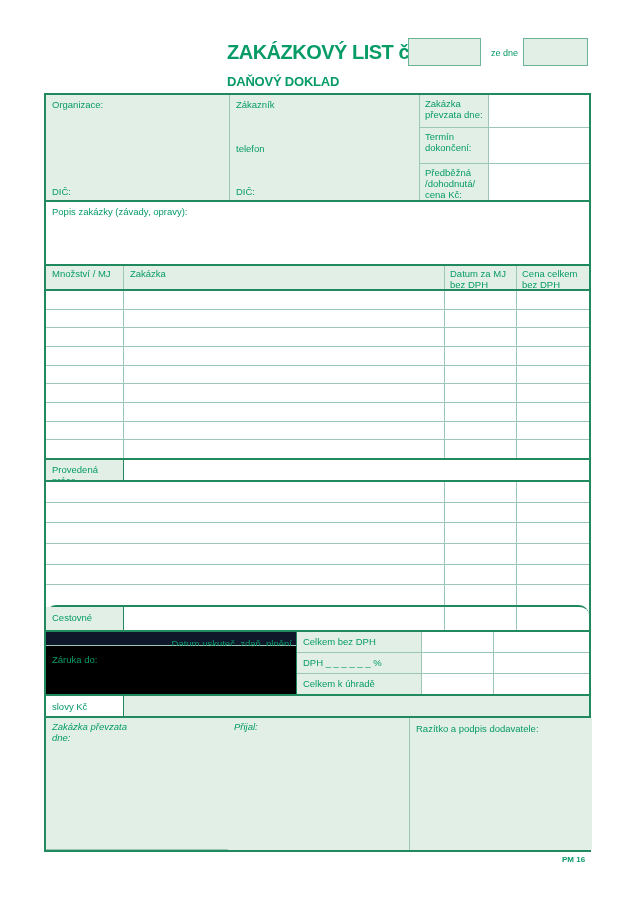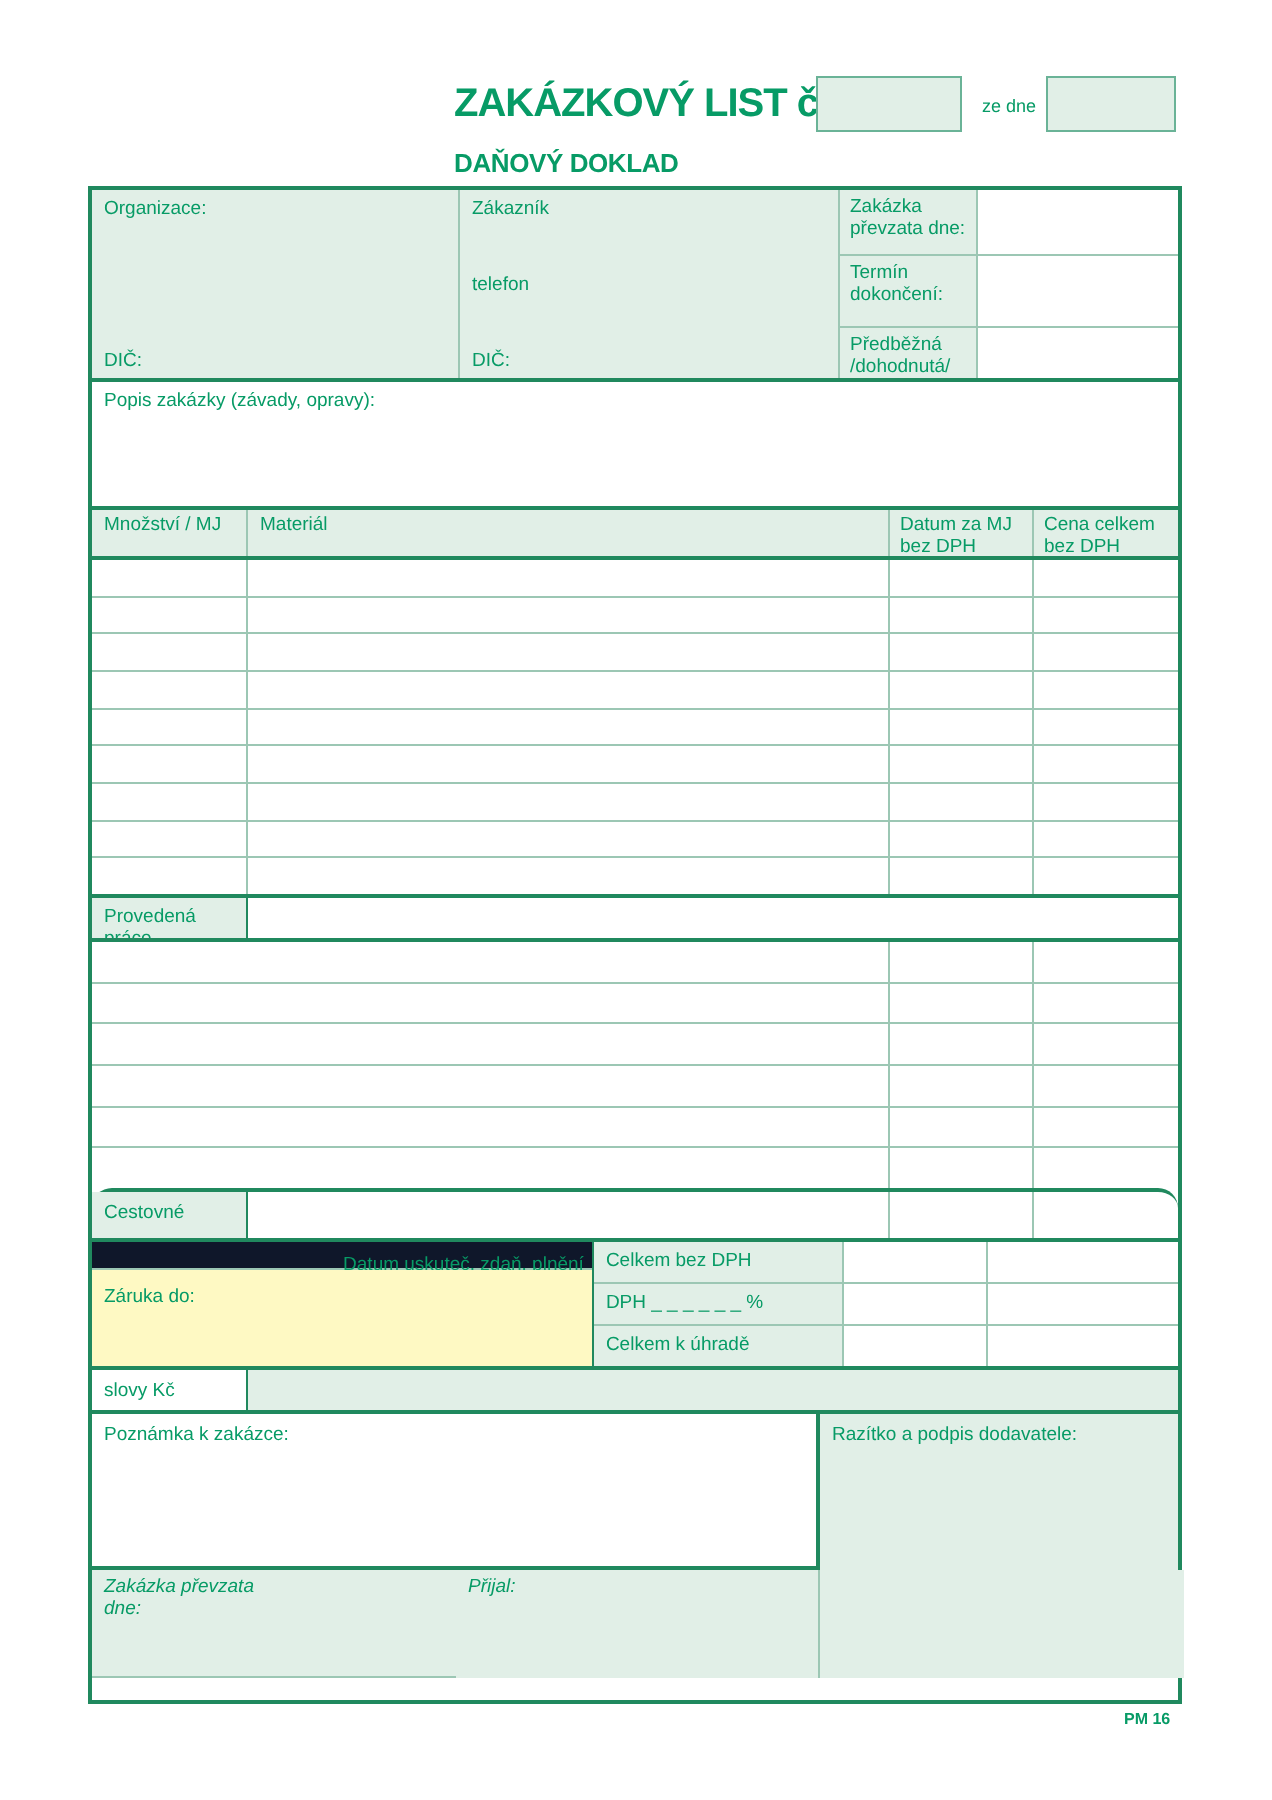--- a/index.html
+++ b/index.html
@@ -27,21 +27,21 @@
   .subtitle{position:absolute;left:227px;top:74px;color:var(--ink);
             font-size:13px;font-weight:bold;letter-spacing:-0.2px;}
 
   
   .form{position:absolute;left:44px;top:93px;width:547px;height:759px;
         border:2px solid var(--bdr);display:flex;flex-direction:column;background:#fff;}
   .sec{width:100%;flex:none;display:flex;border-top:2px solid var(--bdr);}
   .sec:first-child{border-top:none;}
 
   
-  .secA{height:94px;}
+  .secA{height:105px;}
   .cellA{width:184px;border-right:1px solid var(--thin);display:flex;
          flex-direction:column;justify-content:space-between;padding:4px 5px 3px 6px;}
   .cellB{width:190px;border-right:1px solid var(--thin);display:flex;
          flex-direction:column;justify-content:space-between;padding:4px 5px 3px 6px;}
   .colC{width:169px;display:flex;flex-direction:column;}
   .rowC{display:flex;flex:none;border-bottom:1px solid var(--thin);}
   .rowC:last-child{border-bottom:none;}
   .rowC1{height:33px;}.rowC2{height:36px;}.rowC3{height:36px;}
   .labC{width:69px;border-right:1px solid var(--thin);padding:3px 2px 0 5px;}
   .valC{width:100px;background:#fff;}
@@ -82,21 +82,21 @@
   
   .secC{height:25px;background:#fff;border-radius:10px;}
   .cestMid{width:321px;background:#fff;border-right:1px solid var(--thin);}
   .cestLabel{width:78px;background:var(--fill);border-right:1px solid var(--bdr);
              padding:5px 2px 0 6px;}
 
   
   .secT{height:64px;}
   .totLeft{width:274px;border-right:1px solid var(--bdr);display:flex;flex-direction:column;}
   .totLeftRow1{height:14px;border-bottom:1px solid var(--thin);padding:6px 4px 0 6px;background:#0f172a;text-align:right;}
-  .totLeftRow2{flex:1;padding:8px 4px 0 6px;background:#fef9c3;}
+  .totLeftRow2{flex:1;padding:8px 4px 0 6px;background:#000000;}
   .totRight{width:319px;display:flex;flex-direction:column;}
   .trow{flex:1;display:flex;border-bottom:1px solid var(--thin);}
   .trow:last-child{border-bottom:none;}
   .tlab{width:125px;background:var(--fill);border-right:1px solid var(--thin);padding:4px 2px 0 6px;}
   .tval1{width:72px;background:#fff;border-right:1px solid var(--thin);}
   .tval2{width:72px;background:#fff;}
 
   
   .secS{height:22px;}
   .slovyLab{width:78px;background:#fff;border-right:1px solid var(--bdr);padding:5px 2px 0 6px;}
@@ -155,21 +155,21 @@
         </div>
       </div>
     </div>
 
     <div class="sec secB">
       <div class="lab">Popis zakázky (závady, opravy):</div>
     </div>
 
     <div class="sec secH">
       <div class="c1 lab">Množství / MJ</div>
-      <div class="c2 lab">Materiál</div>
+      <div class="c2 lab">Zakázka</div>
       <div class="c3 lab">Datum za MJ bez DPH</div>
       <div class="c4 lab">Cena celkem bez DPH</div>
     </div>
 
     <div class="sec secM" style="display:flex;flex-direction:column;">
   <div class="mrow">
     <div class="mc1"></div>
     <div class="mc2"></div>
     <div class="mc3"></div>
     <div class="mc4"></div>
@@ -306,21 +306,20 @@
       </div>
     </div>
 
     <div class="sec secS">
       <div class="slovyLab lab">slovy Kč</div>
       <div class="slovyFill"></div>
     </div>
 
     <div class="sec secBot">
       <div class="botLeft">
-        <div class="poznamka lab">Poznámka k zakázce:</div>
         <div class="botGrid">
           <div class="grow">
             <div class="gcell lab prewrap">Zakázka převzata
 dne:</div>
           </div>
           <div class="grow">
             <div class="gcell lab">Přijal:</div>
             <div class="gcell lab">Placeno:</div>
           </div>
         </div>

